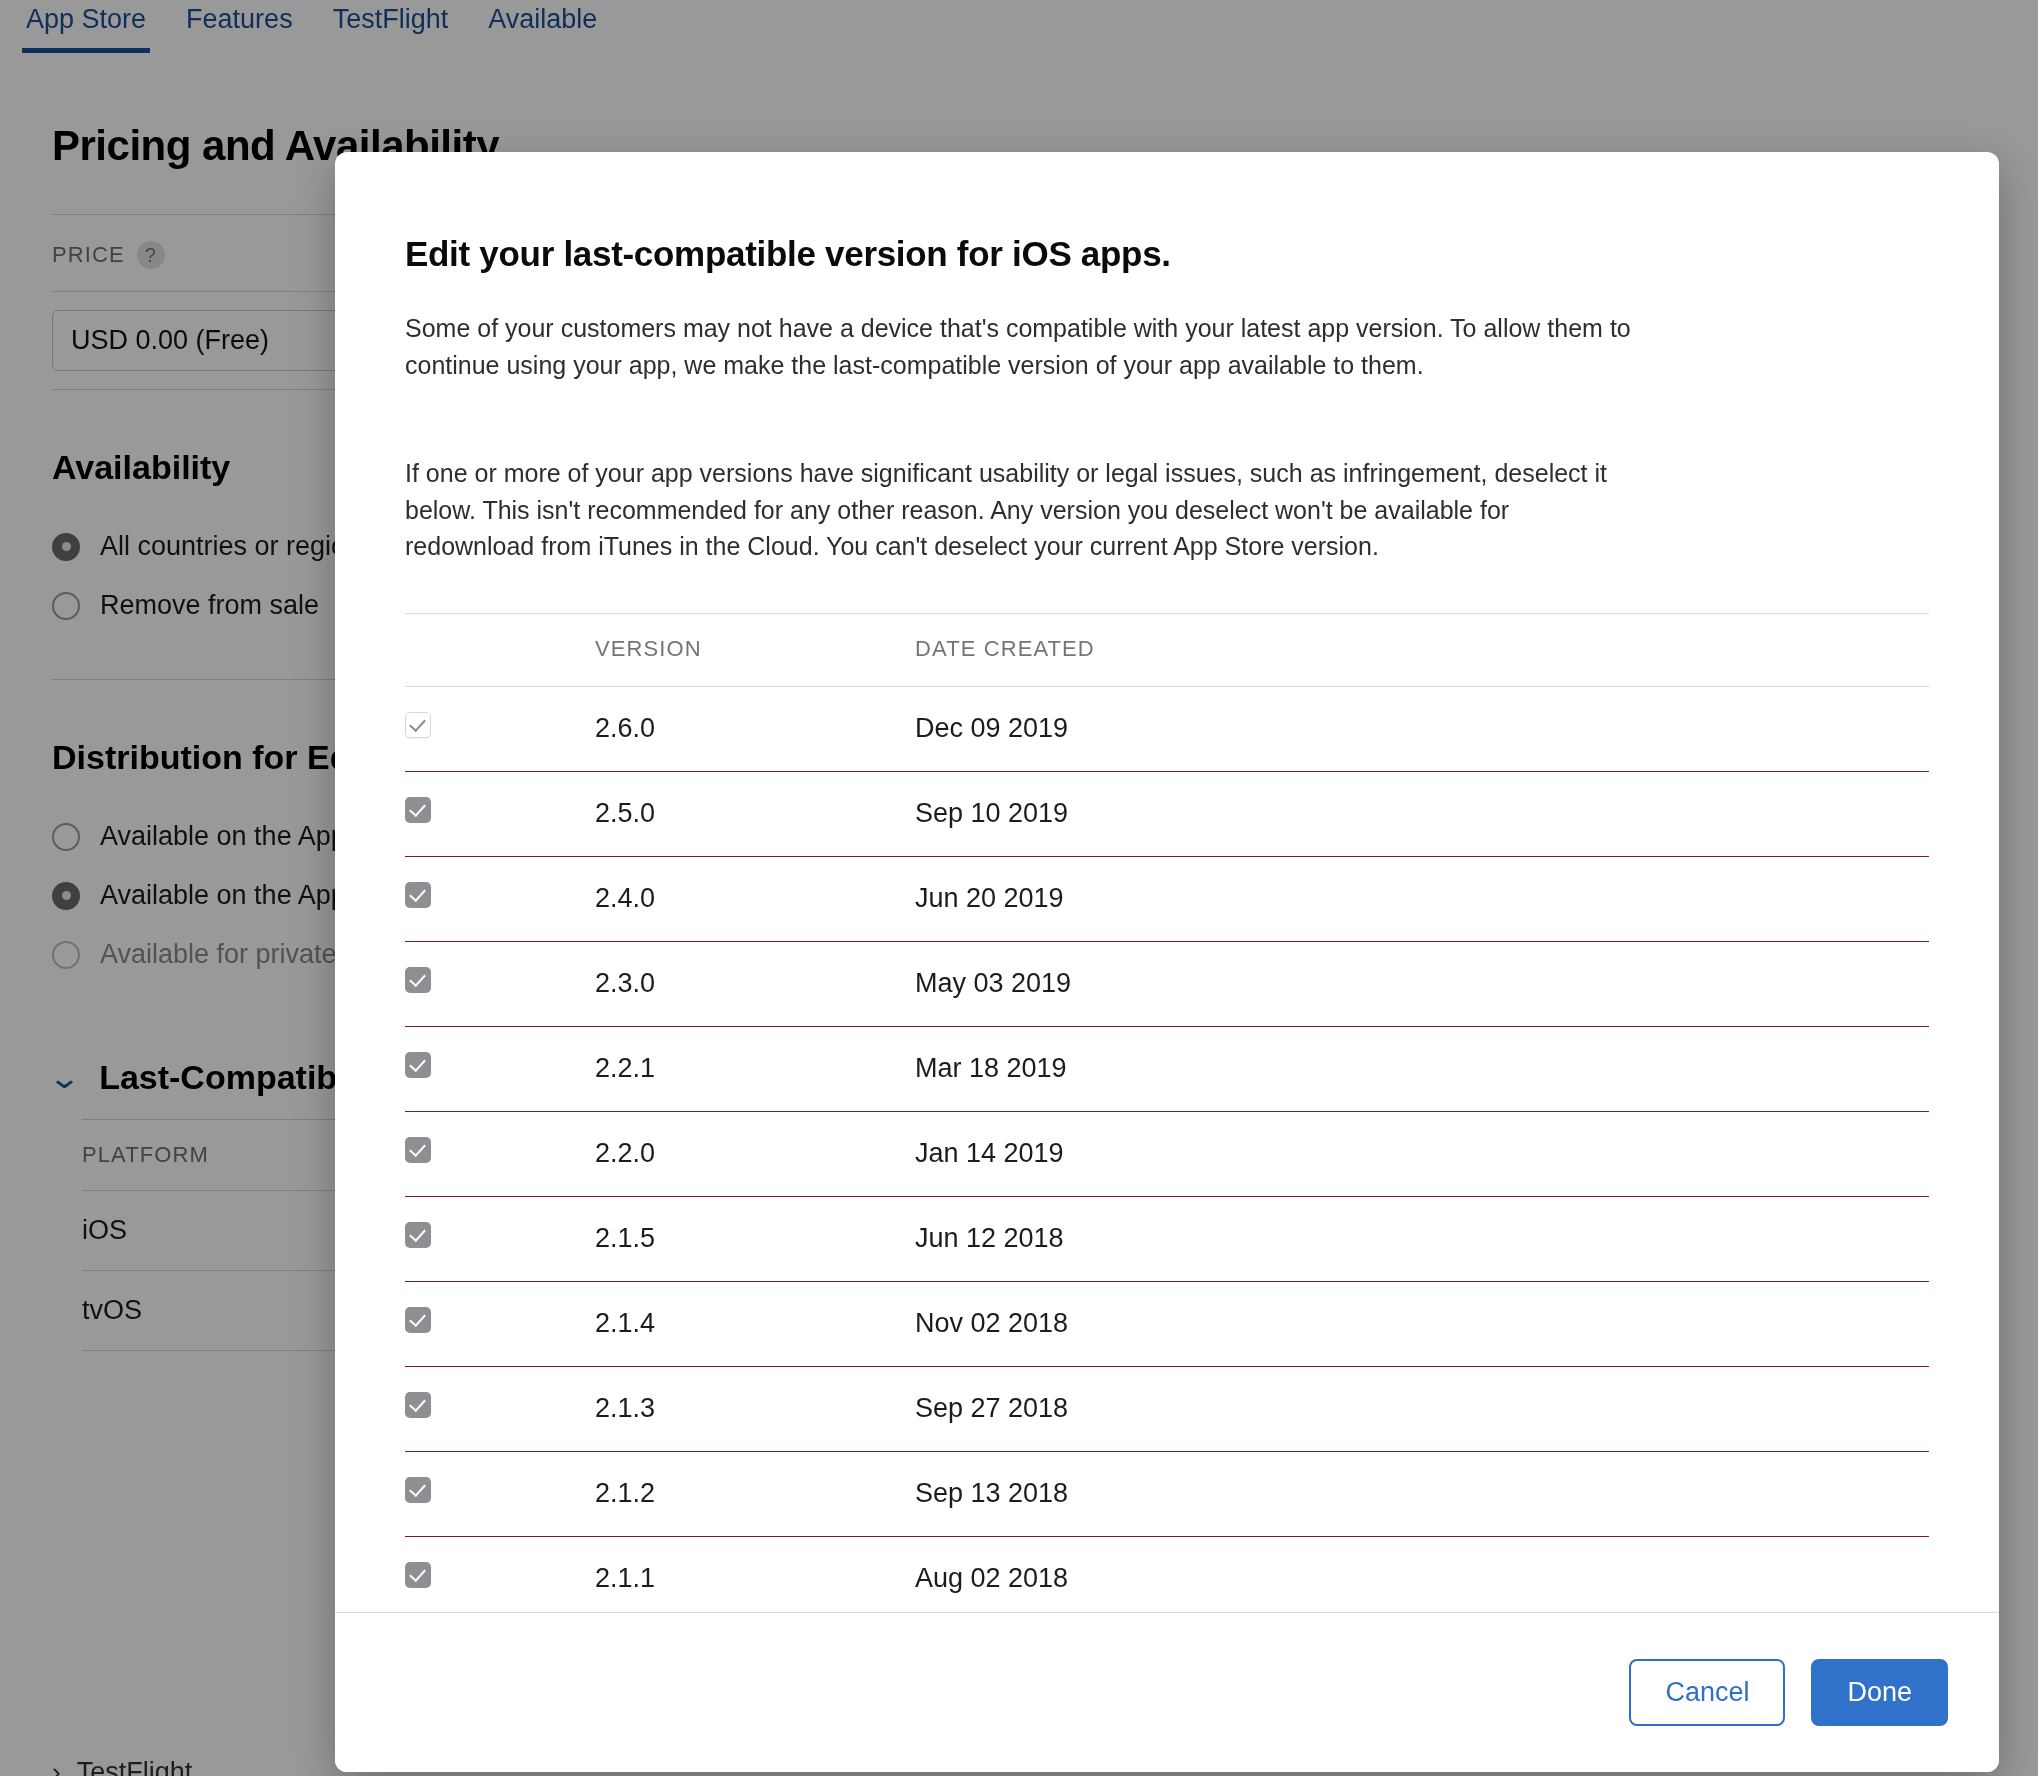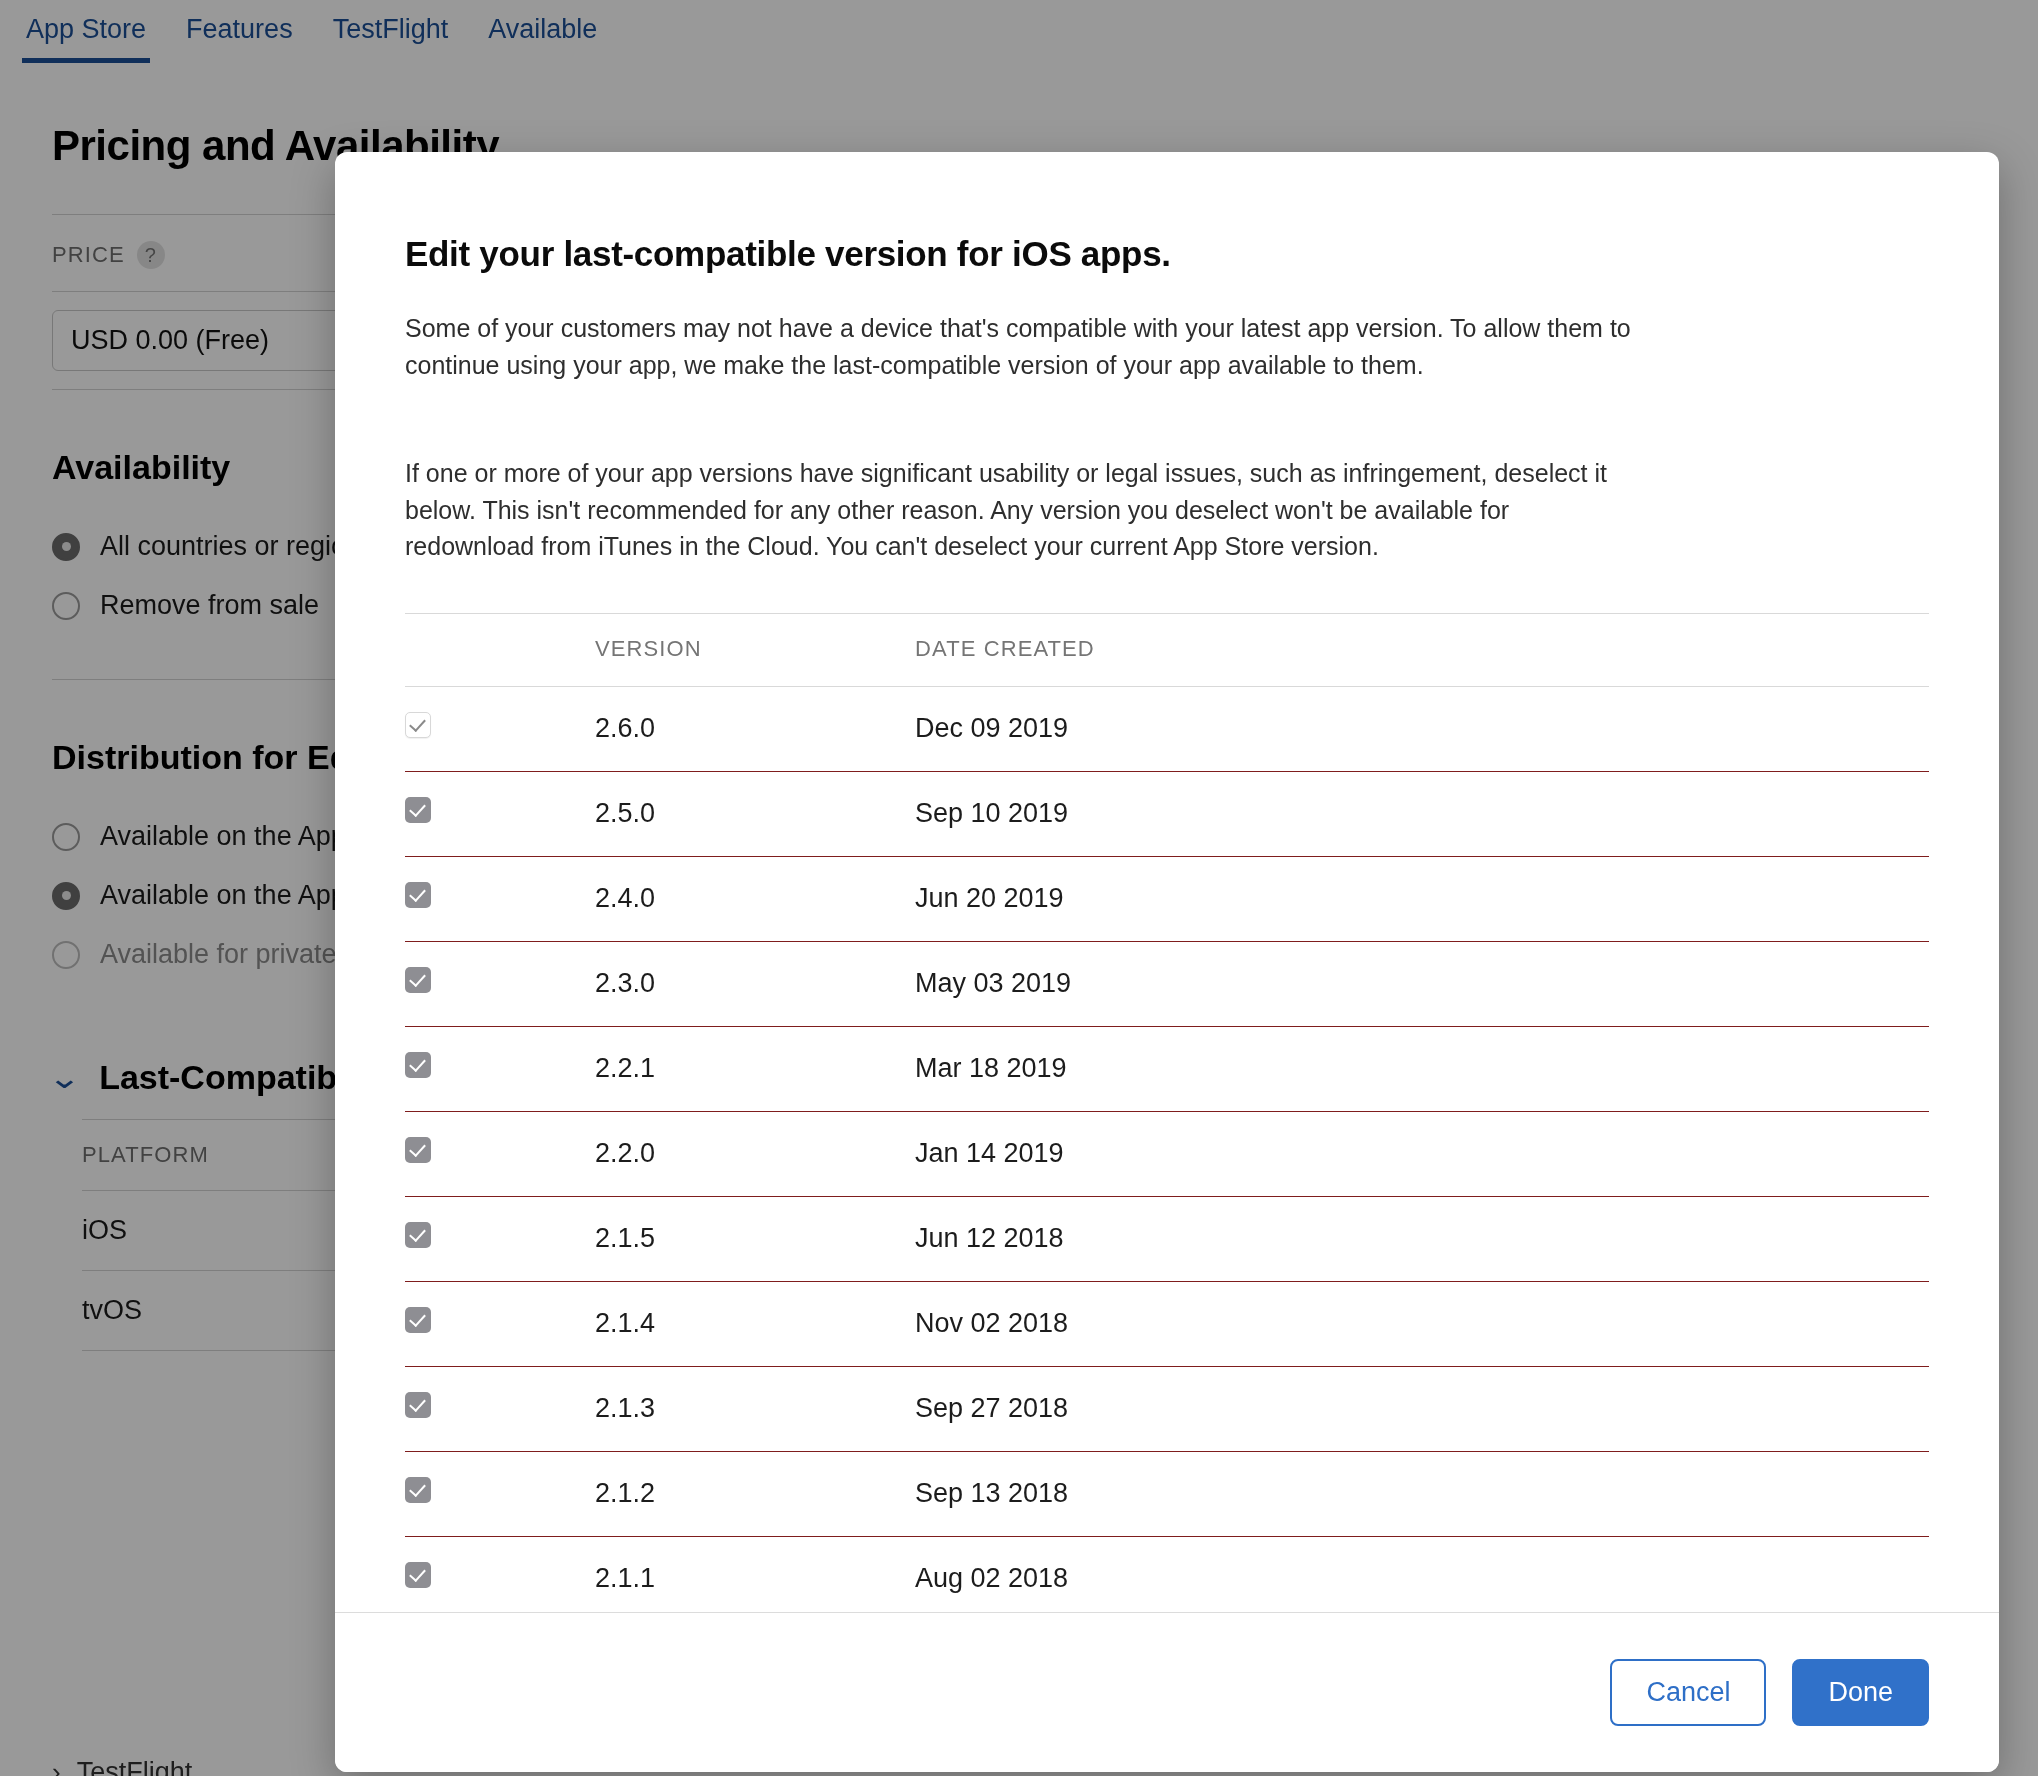--- a/index.html
+++ b/index.html
@@ -31,21 +31,21 @@
     top: 0; left: 0; right: 0;
     height: 74px;
     background: #ffffff;
     padding-left: 22px;
   }
   .topnav-list {
     display: flex;
     align-items: flex-start;
     gap: 32px;
     height: 100%;
-    padding-top: 10px;
+    padding-top: 0;
   }
   .topnav-item {
     position: relative;
     font-size: 27px;
     color: #1c4f96;
     padding: 4px 4px 18px 4px;
     white-space: nowrap;
     cursor: pointer;
   }
   .topnav-item.active::after {
@@ -319,21 +319,21 @@
   }
 
   
   .modal-footer {
     height: 160px;
     border-top: 1px solid #dcdcdc;
     display: flex;
     align-items: center;
     justify-content: flex-end;
     gap: 26px;
-    padding: 0 70px;
+    padding: 0 51px;
     background: #fff;
     flex: none;
   }
   .btn {
     font-size: 27px;
     border-radius: 8px;
     padding: 16px 34px;
     cursor: pointer;
     line-height: 1.15;
     white-space: nowrap;

